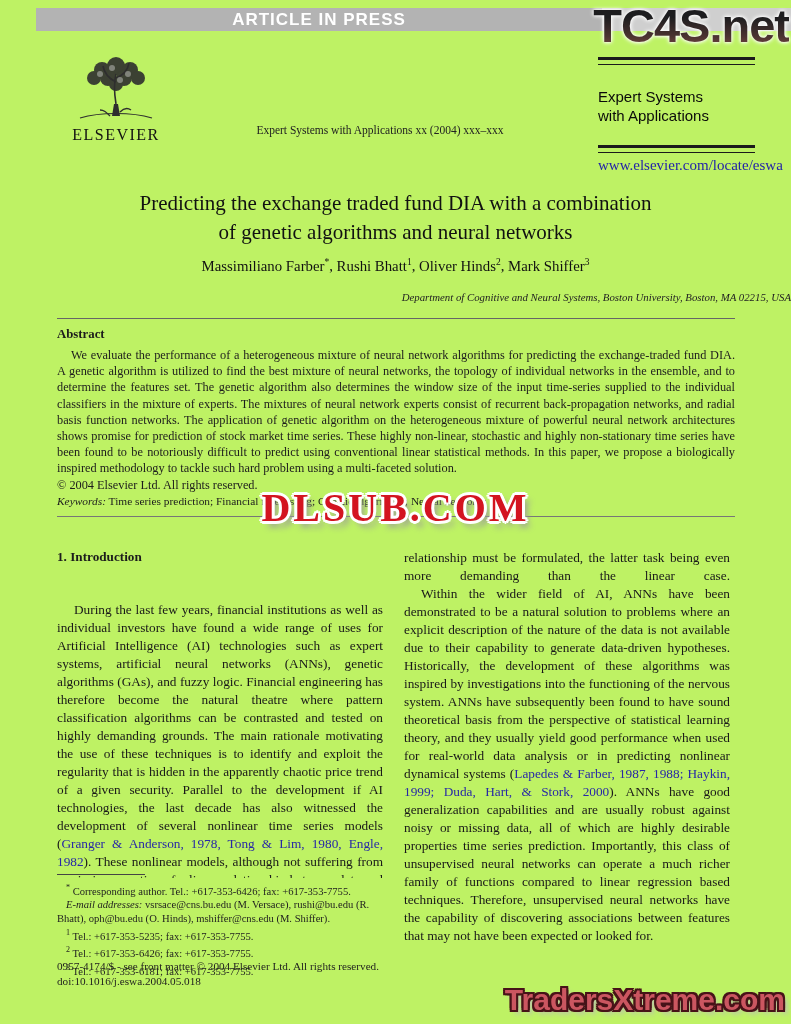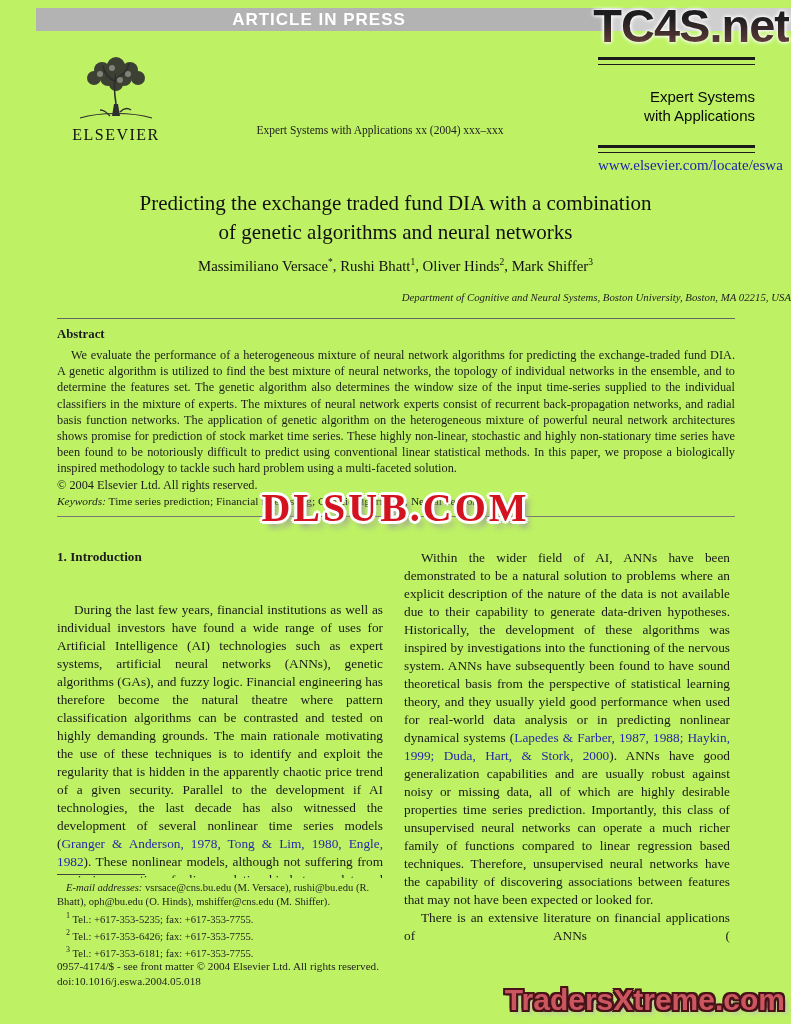--- a/index.html
+++ b/index.html
@@ -33,21 +33,21 @@
             text-shadow:-2px -2px 0 #471318,2px -2px 0 #471318,-2px 2px 0 #471318,2px 2px 0 #471318,
                         0 -2px 0 #471318,0 2px 0 #471318,-2px 0 0 #471318,2px 0 0 #471318,
                         4px 4px 5px #bbb;}
 
   
   .elsevier{position:absolute;left:57px;top:52px;width:118px;text-align:center;}
   .elsevier svg{display:block;margin:0 auto;}
   .elsevier .pubname{font-size:16px;letter-spacing:1.5px;color:#111;margin-top:2px;}
   .cite-line{position:absolute;left:180px;top:124px;width:400px;text-align:center;
              font-size:11.5px;color:#222;}
-  .jbox{position:absolute;left:598px;top:57px;width:157px;text-align:right;}
+  .jbox{position:absolute;left:598px;top:57px;width:157px;text-align:left;}
   .dbl{height:4px;border-top:3px solid #1b1b1b;border-bottom:1px solid #1b1b1b;}
   .jbox .jname{font-family:"Liberation Sans",sans-serif;font-size:15px;line-height:19px;
                color:#0a0a0a;margin:22px 0 20px 0;}
   .jbox .jurl{font-size:15px;color:#2323a8;margin-top:4px;}
 
   
   .title{position:absolute;left:0;top:189px;width:100%;text-align:center;
          font-size:21px;line-height:28.5px;color:#111;}
   .authors{position:absolute;left:0;top:257px;width:100%;text-align:center;font-size:14.8px;color:#111;}
   .authors sup{font-size:9.5px;}
@@ -137,21 +137,21 @@
     </div>
     <div class="dbl"></div>
     <div class="jurl">www.elsevier.com/locate/eswa</div>
   </div>
 
   <div class="title">
     <span>Predicting the exchange traded fund DIA with a combination</span><br>
     <span>of genetic algorithms and neural networks</span>
   </div>
   <div class="authors">
-    <span>Massimiliano Versace</span><sup>*</sup><span>, Rushi Bhatt</span><sup>1</sup><span>, Oliver Hinds</span><sup>2</sup><span>, Mark Shiffer</span><sup>3</sup>
+    <span>Massimiliano Farber</span><sup>*</sup><span>, Rushi Bhatt</span><sup>1</sup><span>, Oliver Hinds</span><sup>2</sup><span>, Mark Shiffer</span><sup>3</sup>
   </div>
   <div class="affil">Department of Cognitive and Neural Systems, Boston University, Boston, MA 02215, USA</div>
   <div class="rule1"></div>
 
   <div class="abs-head">Abstract</div>
   <div class="abs-body">
     <p class="absp">We evaluate the performance of a heterogeneous mixture of neural network algorithms for predicting the exchange-traded fund DIA. A genetic algorithm is utilized to find the best mixture of neural networks, the topology of individual networks in the ensemble, and to determine the features set. The genetic algorithm also determines the window size of the input time-series supplied to the individual classifiers in the mixture of experts. The mixtures of neural network experts consist of recurrent back-propagation networks, and radial basis function networks. The application of genetic algorithm on the heterogeneous mixture of powerful neural network architectures shows promise for prediction of stock market time series. These highly non-linear, stochastic and highly non-stationary time series have been found to be notoriously difficult to predict using conventional linear statistical methods. In this paper, we propose a biologically inspired methodology to tackle such hard problem using a multi-faceted solution.</p>
     <p class="copyright">© 2004 Elsevier Ltd. All rights reserved.</p>
   </div>
   <div class="kw">
@@ -160,27 +160,29 @@
   <div class="rule2"></div>
 
   <div class="wm-dlsub">DLSUB.COM</div>
 
   <div class="cols">
     <div class="col col-left">
       <h2 class="sec-head">1. Introduction</h2>
       <p class="indent cont"><span>During the last few years, financial institutions as well as individual investors have found a wide range of uses for Artificial Intelligence (AI) technologies such as expert systems, artificial neural networks (ANNs), genetic algorithms (GAs), and fuzzy logic. Financial engineering has therefore become the natural theatre where pattern classification algorithms can be contrasted and tested on highly demanding grounds. The main rationale motivating the use of these techniques is to identify and exploit the regularity that is hidden in the apparently chaotic price trend of a given security. Parallel to the development if AI technologies, the last decade has also witnessed the development of several nonlinear time series models (</span><span class="citelink">Granger &amp; Anderson, 1978, Tong &amp; Lim, 1980, Engle, 1982</span><span>). These nonlinear models, although not suffering from a priori assumption of a linear relationship between data and time series, are limited by the fact that an a priori assumption of the nature of the nonlinear</span></p>
     </div>
     <div class="col col-right">
+      <p class="cont">relationship must be formulated, the latter task being even more demanding than the linear case.</p>
       <p class="indent"><span>Within the wider field of AI, ANNs have been demonstrated to be a natural solution to problems where an explicit description of the nature of the data is not available due to their capability to generate data-driven hypotheses. Historically, the development of these algorithms was inspired by investigations into the functioning of the nervous system. ANNs have subsequently been found to have sound theoretical basis from the perspective of statistical learning theory, and they usually yield good performance when used for real-world data analysis or in predicting nonlinear dynamical systems (</span><span class="citelink">Lapedes &amp; Farber, 1987, 1988; Haykin, 1999; Duda, Hart, &amp; Stork, 2000</span><span>). ANNs have good generalization capabilities and are usually robust against noisy or missing data, all of which are highly desirable properties time series prediction. Importantly, this class of unsupervised neural networks can operate a much richer family of functions compared to linear regression based techniques. Therefore, unsupervised neural networks have the capability of discovering associations between features that may not have been expected or looked for.</span></p>
       <p class="indent cont"><span>There is an extensive literature on financial applications of ANNs (</span></p>
     </div>
   </div>
 
   <div class="footnotes">
     <div class="fn-rule"></div>
+    <p><sup>*</sup><span> Corresponding author. Tel.: +617-353-6426; fax: +617-353-7755.</span></p>
     <p><span class="em-label">E-mail addresses:</span><span> vsrsace@cns.bu.edu (M. Versace), rushi@bu.edu (R. Bhatt), oph@bu.edu (O. Hinds), mshiffer@cns.edu (M. Shiffer).</span></p>
     <p><sup>1</sup><span> Tel.: +617-353-5235; fax: +617-353-7755.</span></p>
     <p><sup>2</sup><span> Tel.: +617-353-6426; fax: +617-353-7755.</span></p>
     <p><sup>3</sup><span> Tel.: +617-353-6181; fax: +617-353-7755.</span></p>
   </div>
 
   <div class="footer">
     <p>0957-4174/$ - see front matter © 2004 Elsevier Ltd. All rights reserved.</p>
     <p>doi:10.1016/j.eswa.2004.05.018</p>
   </div>

